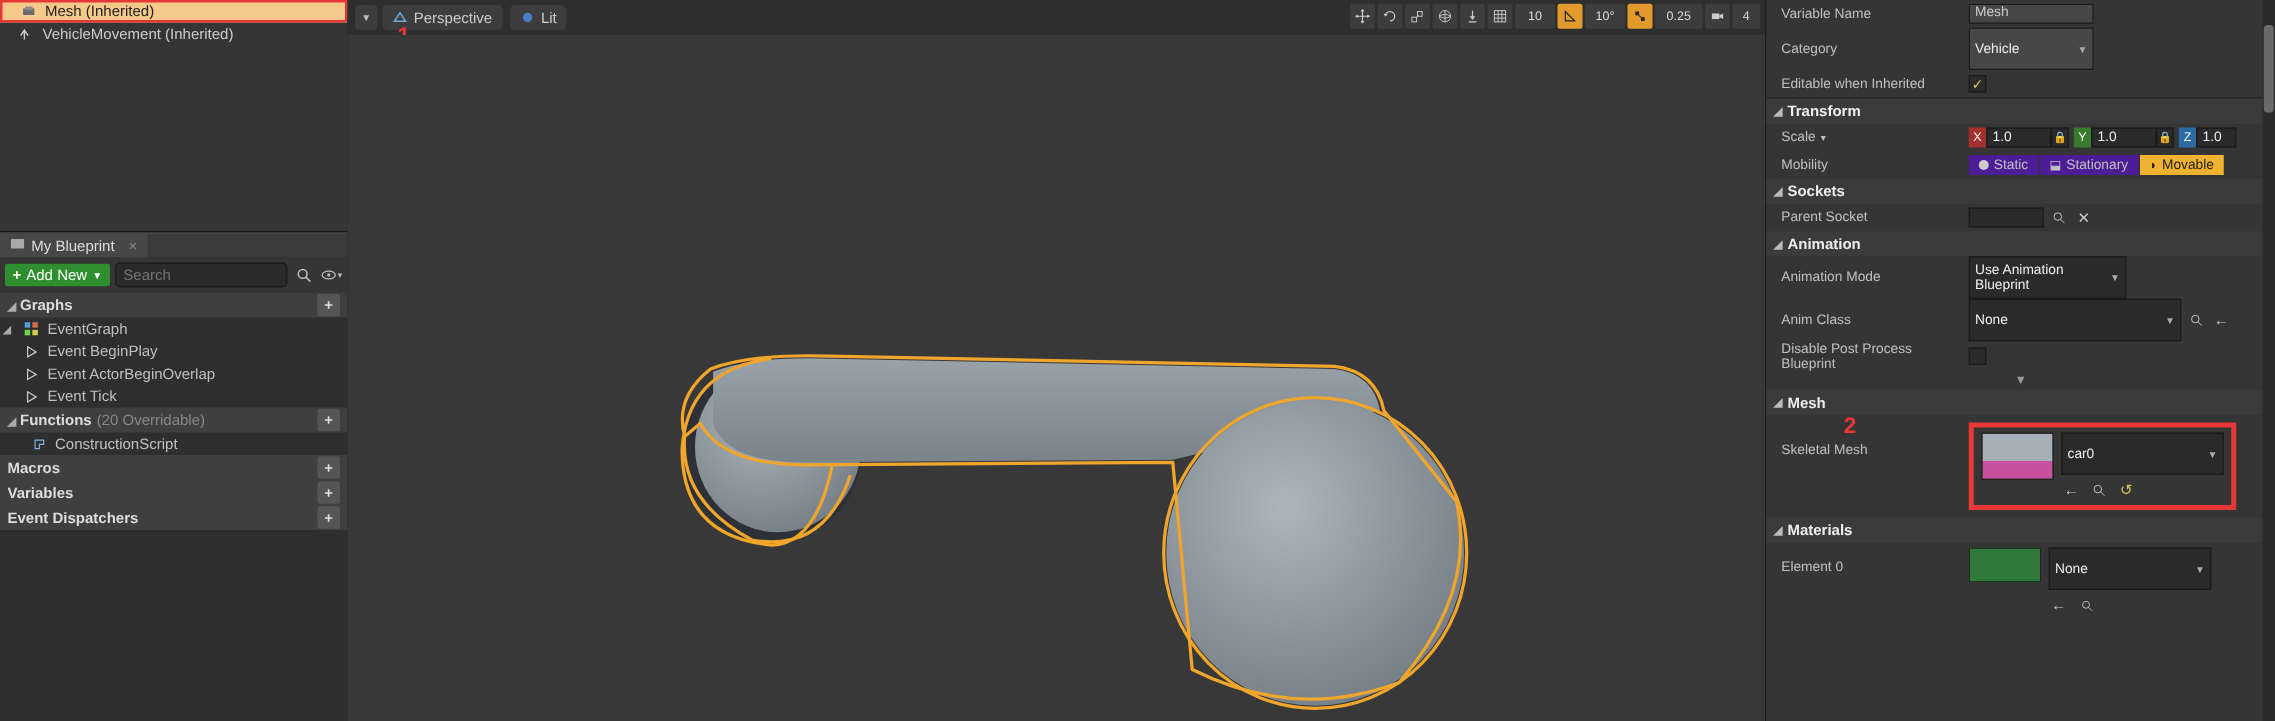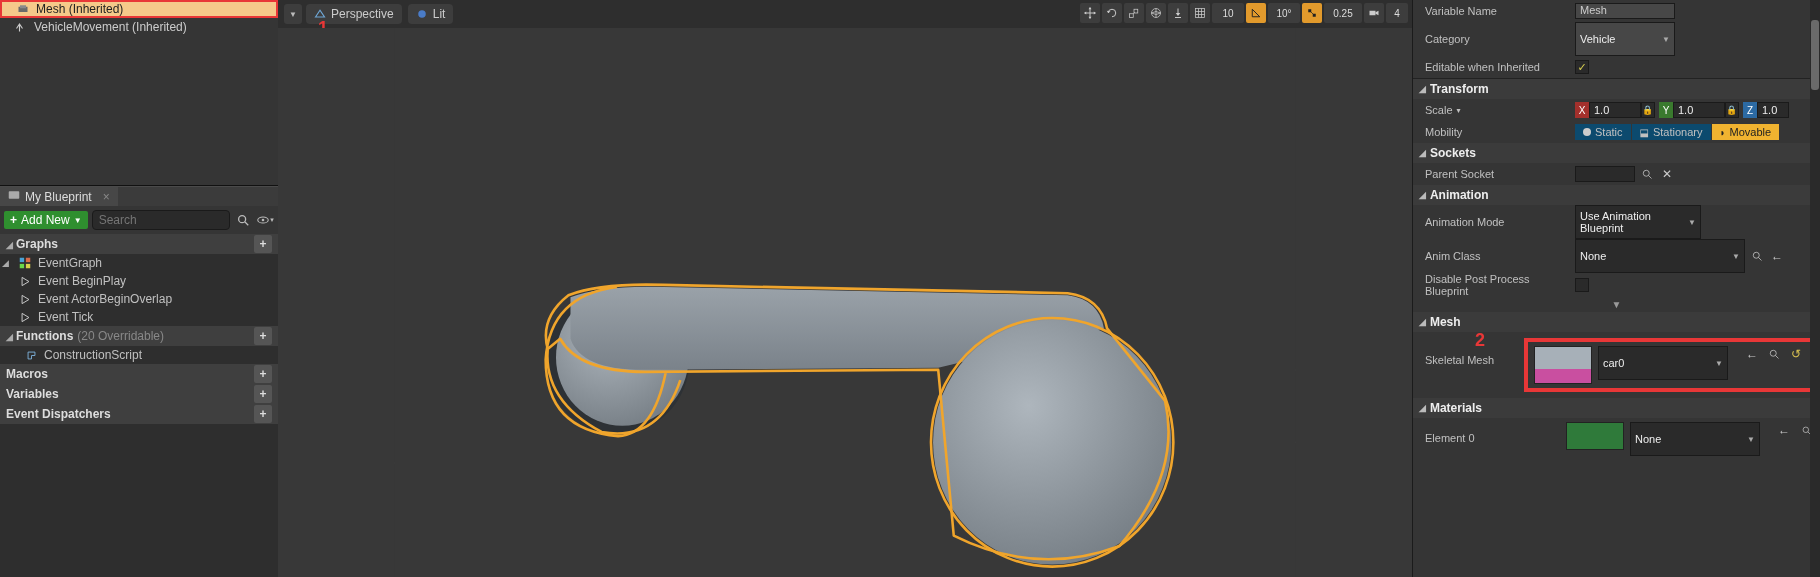--- a/index.html
+++ b/index.html
@@ -56,27 +56,27 @@
   .dropdown .dd-arrow { font-size: 8px; color: #aaa; margin-left: 4px; }
   .checkbox { width: 14px; height: 14px; background: #2a2a2a; border: 1px solid #1a1a1a; display: inline-flex; align-items: center; justify-content: center; color: #d8d050; font-size: 11px; }
   .cat-header { display: flex; align-items: center; height: 20px; background: #3b3b3b; padding-left: 6px; color: #eee; font-weight: 600; gap: 4px; }
   .cat-header .tri2 { font-size: 9px; color: #bbb; }
   .axis-pill { display: flex; align-items: center; }
   .axis-tag { width: 14px; height: 16px; display: flex; align-items: center; justify-content: center; color: #fff; font-size: 10px; }
   .axis-x { background: #a3302c; } .axis-y { background: #3a7a2e; } .axis-z { background: #2c6aa3; }
   .axis-input { width: 52px; }
   .lock-icon { width: 14px; height: 16px; background:#2a2a2a; border:1px solid #1a1a1a; display:inline-flex; align-items:center; justify-content:center; font-size:9px; color:#caa84b;}
   .mobility-group { display: flex; gap: 1px; }
-  .mob-btn { background: #0c4a6e; padding: 2px 8px; font-size: 11px; display: flex; align-items: center; gap: 4px; cursor: pointer; }
+  .mob-btn { background: #4c1d95; padding: 2px 8px; font-size: 11px; display: flex; align-items: center; gap: 4px; cursor: pointer; }
   .mob-btn.sel { background: #f0b330; color: #222; }
   .mob-dot { width: 8px; height: 8px; border-radius: 50%; background: #ccc; display: inline-block; }
   .icon-btn-sm { width: 16px; height: 16px; display: inline-flex; align-items: center; justify-content: center; color: #ccc; cursor: pointer; }
   .mesh-box { display: flex; align-items: flex-start; gap: 6px; }
   .mesh-thumb { width: 58px; height: 38px; background: linear-gradient(#a7b0b8 60%, #c94fa0 60%); border: 1px solid #222; }
-  .mesh-right { display: flex; flex-direction: row; gap: 16px; }
+  .mesh-right { display: flex; flex-direction: column; gap: 4px; }
   .mesh-dd { width: 130px; }
   .mesh-icons { display: flex; gap: 6px; color: #ccc; }
   .red-box { border: 4px solid #e83737; padding: 4px 6px; }
   .more-arrow { text-align: center; color: #999; font-size: 10px; padding: 2px 0;}
   .right-scrollbar { position: absolute; right: 0; top: 0; bottom: 0; width: 10px; background: #2a2a2a; }
   .right-scrollbar .thumb { position: absolute; left: 1px; right: 1px; top: 20px; height: 70px; background: #6a6a6a; border-radius: 3px; }
   .sep { height: 1px; background: #222; }
   .right-panel { position: relative; }
 </style>
 </head>

